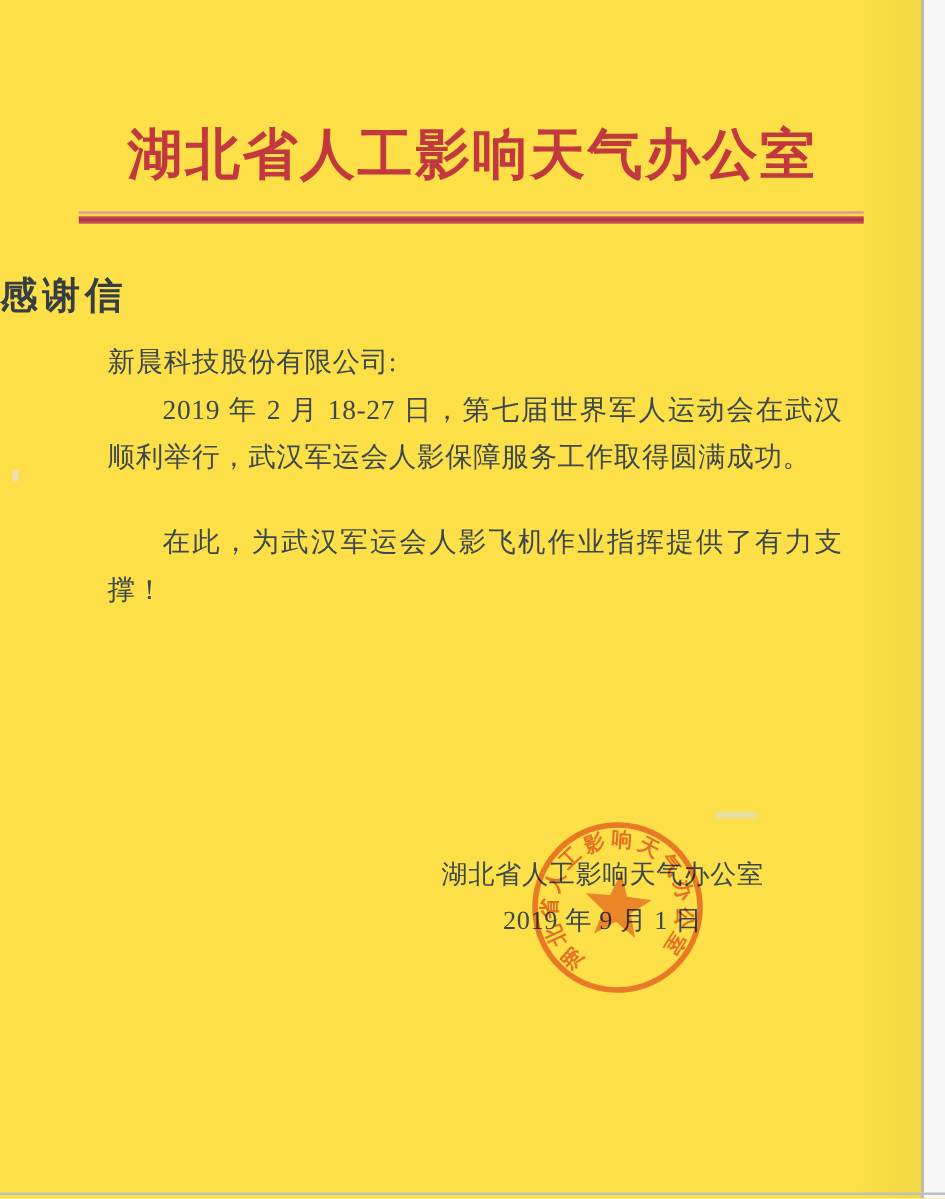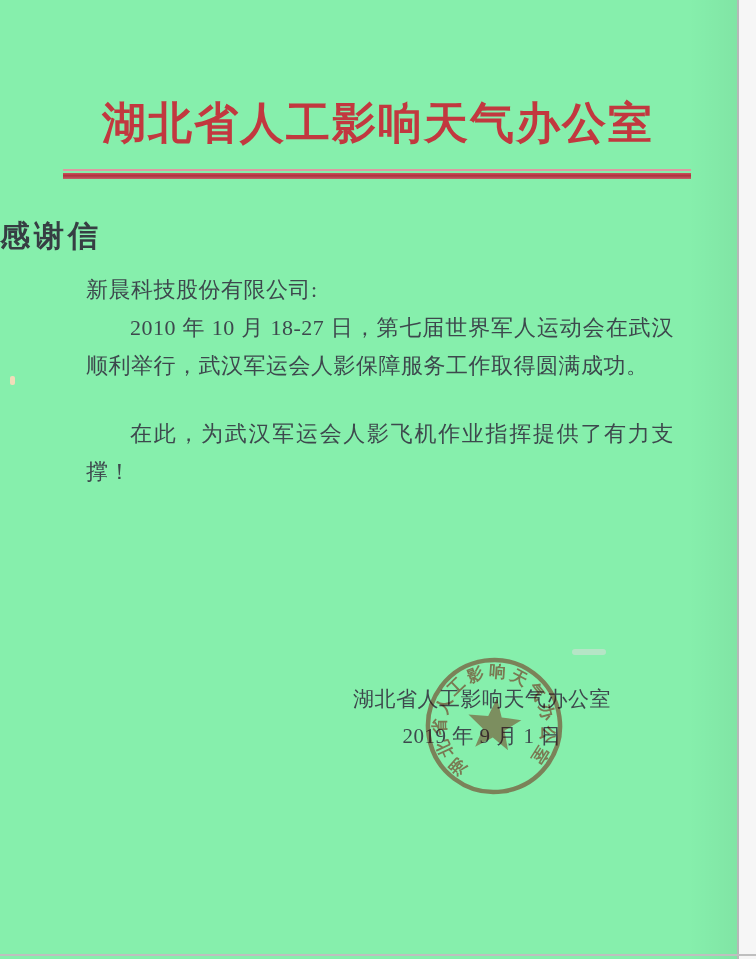--- a/index.html
+++ b/index.html
@@ -1,17 +1,17 @@
 <!DOCTYPE html>
 <html><head>
 <meta charset="utf-8">
 <style>
   html,body{margin:0;padding:0;background:#ffffff;}
   .page{
-    position:relative;width:756px;height:959px;background:#86efac;
+    position:relative;width:756px;height:959px;background:#fde047;
     font-family:"Liberation Serif","DejaVu Serif",serif;overflow:hidden;
   }
   .letterhead-title{
     position:absolute;top:98px;left:0;width:100%;text-align:center;
     font-size:44px;font-weight:bold;color:#c2383f;letter-spacing:2px;line-height:52px;
   }
   .rule{position:absolute;top:169px;left:63px;width:628px;}
   .rule-thin{height:2px;background:#dd9aa1;}
   .rule-thick{margin-top:2px;height:6px;
     background:linear-gradient(to bottom,#cc515c,#ae323c 45%,#c6616b);}
@@ -66,21 +66,21 @@
 
   <div class="rule">
     <div class="rule-thin"></div>
     <div class="rule-thick"></div>
   </div>
 
   <div class="letter-title">感谢信</div>
 
   <div class="letter-body">
     <p class="salutation">新晨科技股份有限公司:</p>
-    <p class="para">2010 年 10 月 18-27 日，第七届世界军人运动会在武汉顺利举行，武汉军运会人影保障服务工作取得圆满成功。</p>
+    <p class="para">2019 年 2 月 18-27 日，第七届世界军人运动会在武汉顺利举行，武汉军运会人影保障服务工作取得圆满成功。</p>
     <p class="para closing">在此，为武汉军运会人影飞机作业指挥提供了有力支撑！</p>
   </div>
 
   <div class="signature-block">
     <div>湖北省人工影响天气办公室</div>
     <div>2019 年 9 月 1 日</div>
   </div>
 
   <div class="smudge"></div>
 

